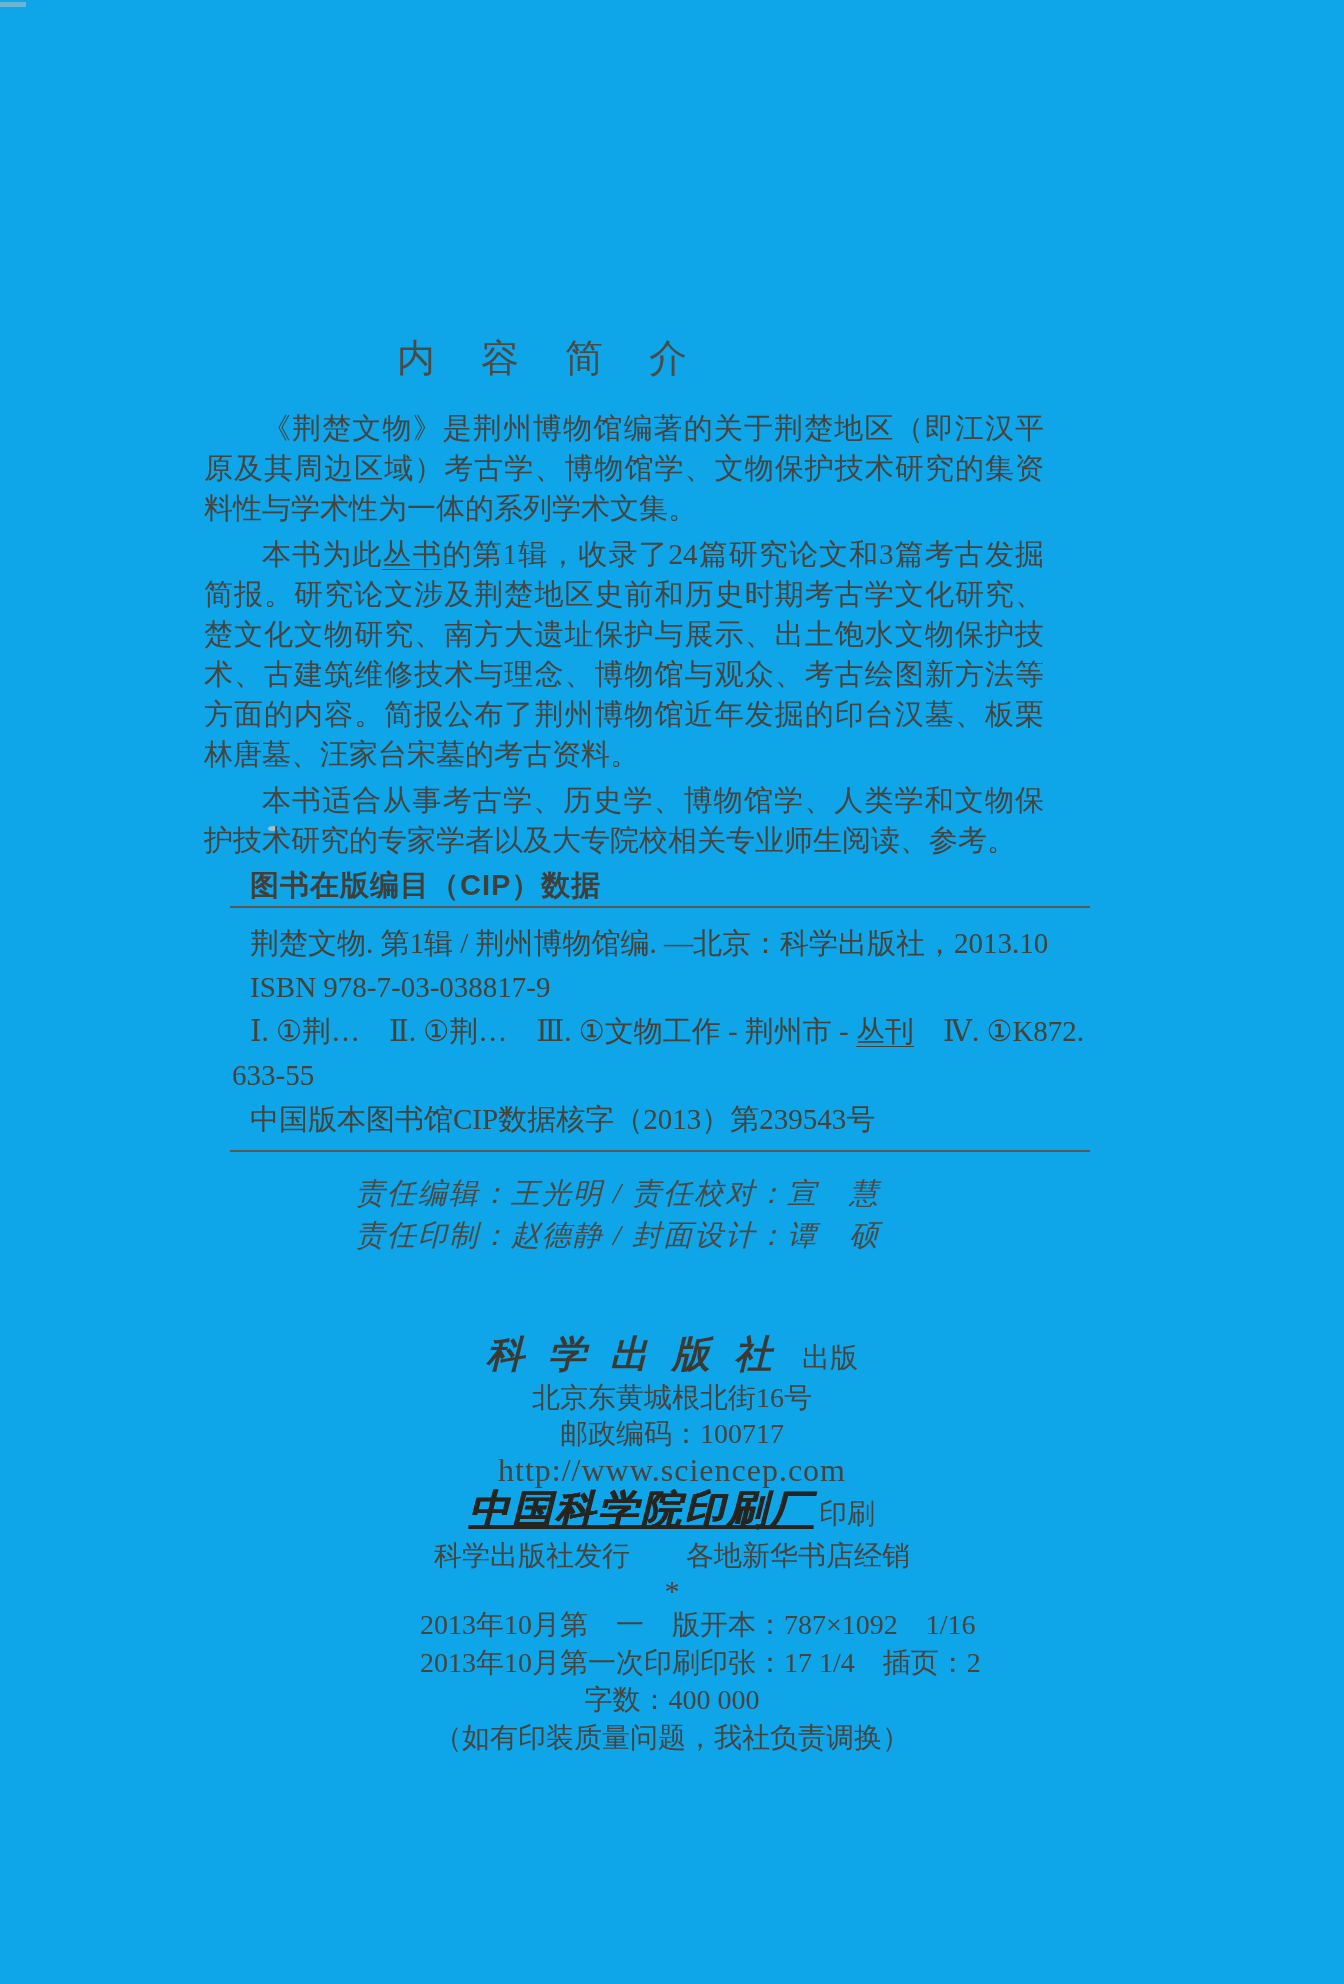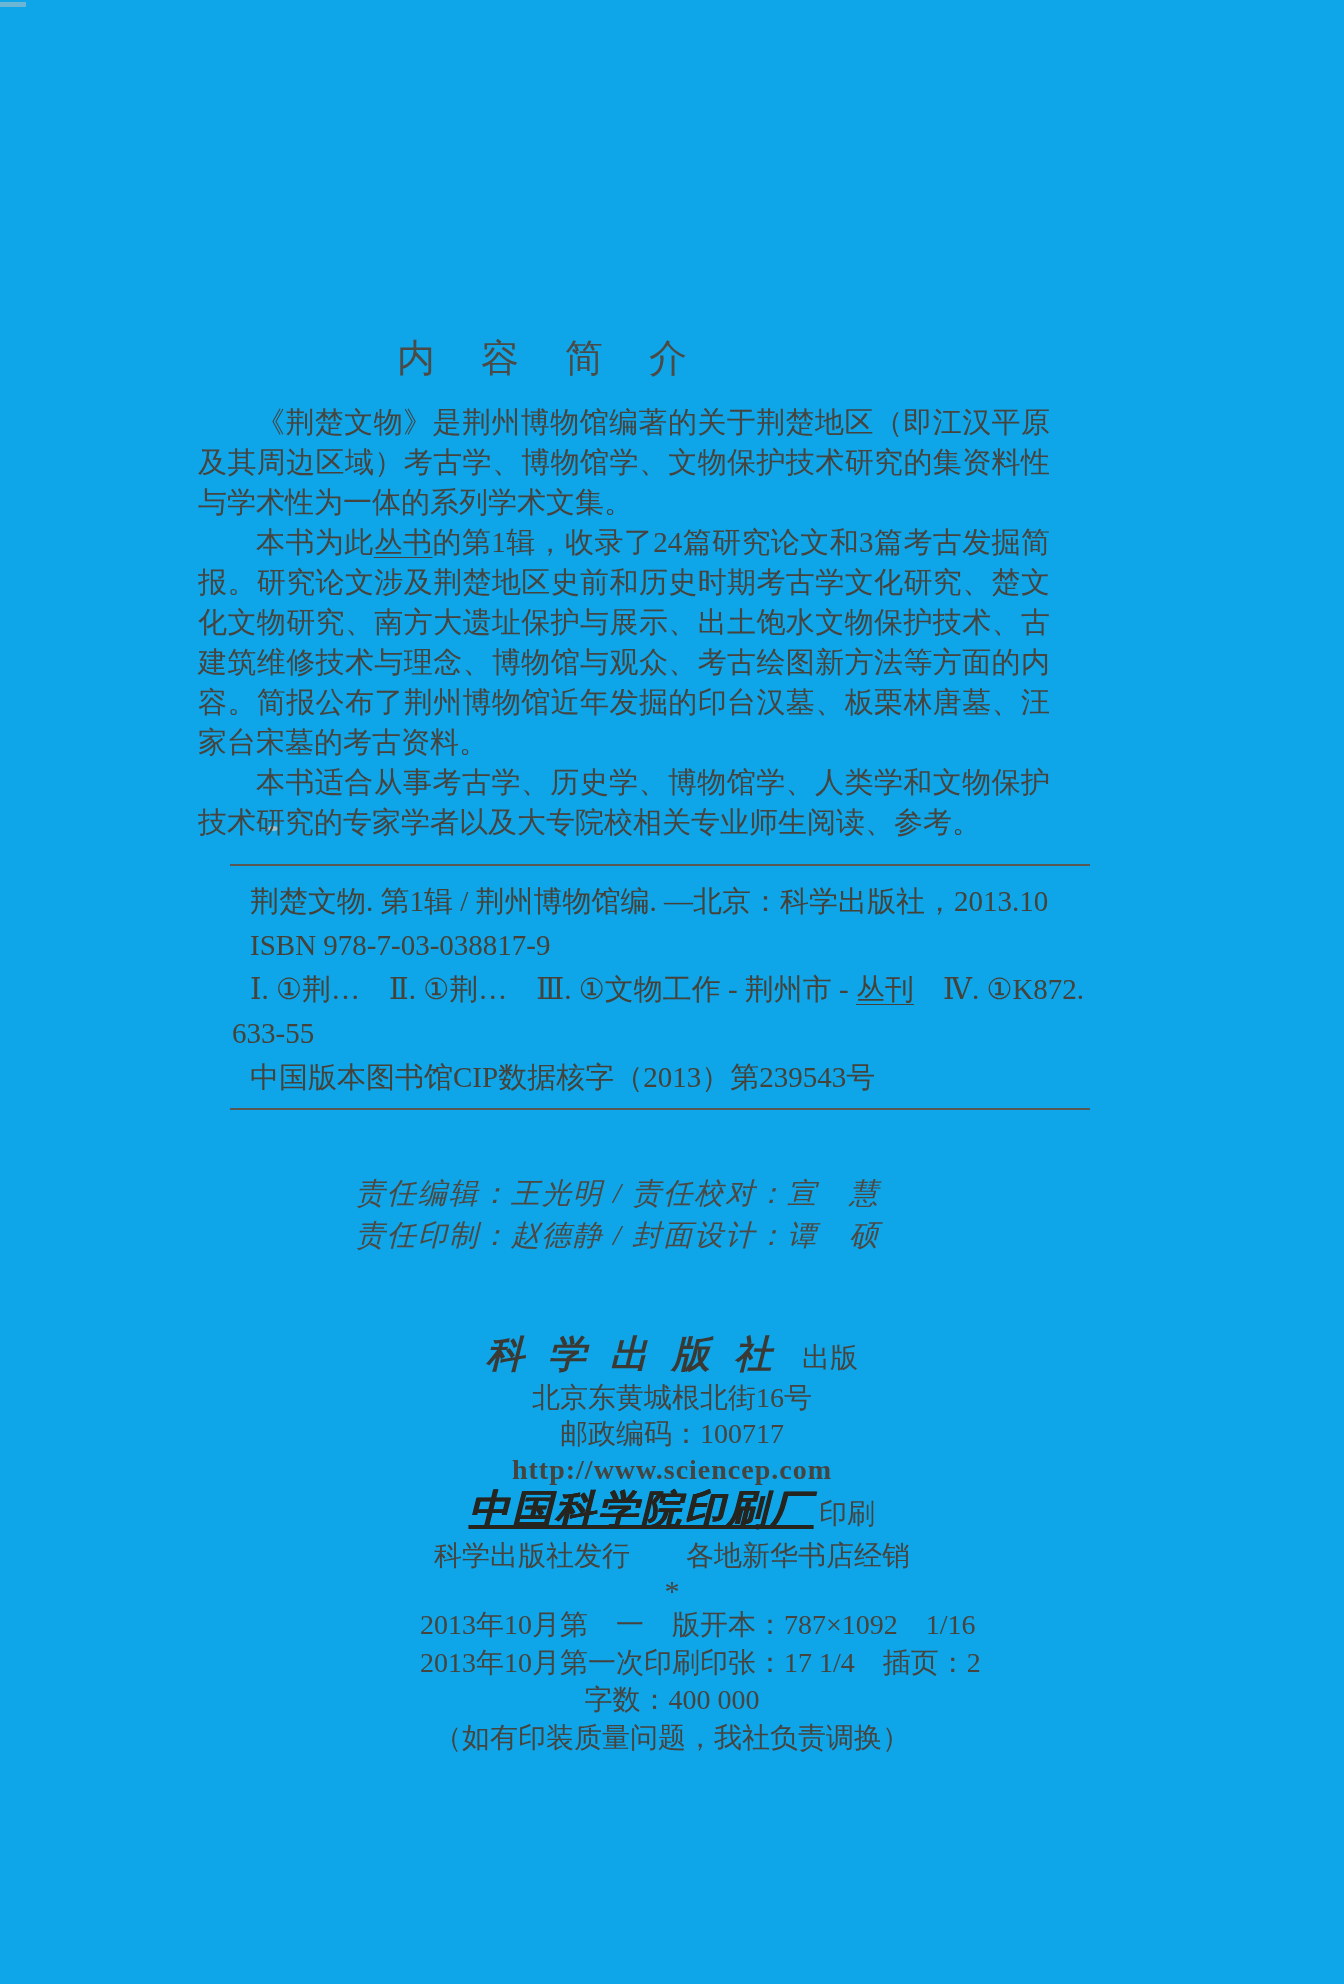--- a/index.html
+++ b/index.html
@@ -15,21 +15,21 @@
 
   .title {
     position:absolute; top:336px; left:118px; width:852px;
     text-align:center; font-size:38px; line-height:44px;
     letter-spacing:4px; font-weight:400; color:#4c4a45;
   }
   .intro {
     position:absolute; top:402px; left:198px; width:852px;
     font-size:29px; line-height:40px; text-align:justify;
   }
-  .intro p { margin:0; text-indent:2em; }
+  .intro p { margin:6px; text-indent:2em; }
   .uline { text-decoration:underline; text-underline-offset:5px; text-decoration-thickness:1px; }
 
   .cip {
     position:absolute; top:864px; left:230px; width:860px;
     font-size:29px;
   }
   .cip-heading {
     padding-left:20px; font-family:"Liberation Sans","DejaVu Sans",sans-serif;
     font-weight:bold; font-size:29px; line-height:42px; color:#413f3a;
     letter-spacing:1px;
@@ -50,21 +50,21 @@
     text-align:center; font-size:28px; color:#46443f;
   }
   .pub-line { line-height:44px;margin-top:32px; }
   .calligraphy {
     font-weight:bold; font-style:italic; font-size:38px;
     letter-spacing:24px; color:#3b3934;
   }
   .inline-label { font-size:28px; margin-left:6px; }
   .addr  { line-height:36px; }
   .post  { line-height:36px; }
-  .url   { line-height:36px; font-size:28px; letter-spacing:1px;font-weight:bold; }
+  .url   { line-height:36px; font-size:32px; letter-spacing:1px; }
   .print-line { line-height:44px; }
   .calligraphy2 {
     font-weight:bold; font-style:italic; font-size:40px; letter-spacing:3px;
     color:#26241f; text-shadow:0.6px 0 currentColor, -0.6px 0 currentColor;text-decoration:underline;
   }
   .dist { line-height:40px; }
   .star { line-height:30px; font-size:30px; }
   .two-col { margin-left:420px; width:640px; }
   .two-col .row { display:flex; height:38px; align-items:center; }
   .two-col .c1 { width:280px; text-align:right; }
@@ -82,20 +82,21 @@
 
   <div class="title">内　容　简　介</div>
 
   <div class="intro">
     <p>《荆楚文物》是荆州博物馆编著的关于荆楚地区（即江汉平原及其周边区域）考古学、博物馆学、文物保护技术研究的集资料性与学术性为一体的系列学术文集。</p>
     <p><span>本书为此</span><span class="uline">丛书</span><span>的第1辑，收录了24篇研究论文和3篇考古发掘简报。研究论文涉及荆楚地区史前和历史时期考古学文化研究、楚文化文物研究、南方大遗址保护与展示、出土饱水文物保护技术、古建筑维修技术与理念、博物馆与观众、考古绘图新方法等方面的内容。简报公布了荆州博物馆近年发掘的印台汉墓、板栗林唐墓、汪家台宋墓的考古资料。</span></p>
     <p>本书适合从事考古学、历史学、博物馆学、人类学和文物保护技术研究的专家学者以及大专院校相关专业师生阅读、参考。</p>
   </div>
 
   <div class="cip">
+    <div class="cip-heading">图书在版编目（CIP）数据</div>
     <hr class="rule">
     <div class="cip-body">
       <div class="cip-line">荆楚文物. 第1辑 / 荆州博物馆编. —北京：科学出版社，2013.10</div>
       <div class="cip-line">ISBN 978-7-03-038817-9</div>
       <div class="cip-line"><span>Ⅰ. ①荆…　Ⅱ. ①荆…　Ⅲ. ①文物工作 - 荆州市 - </span><span class="uline">丛刊</span><span>　Ⅳ. ①K872.</span></div>
       <div class="cip-line cont">633-55</div>
       <div class="cip-line">中国版本图书馆CIP数据核字（2013）第239543号</div>
     </div>
     <hr class="rule">
   </div>

